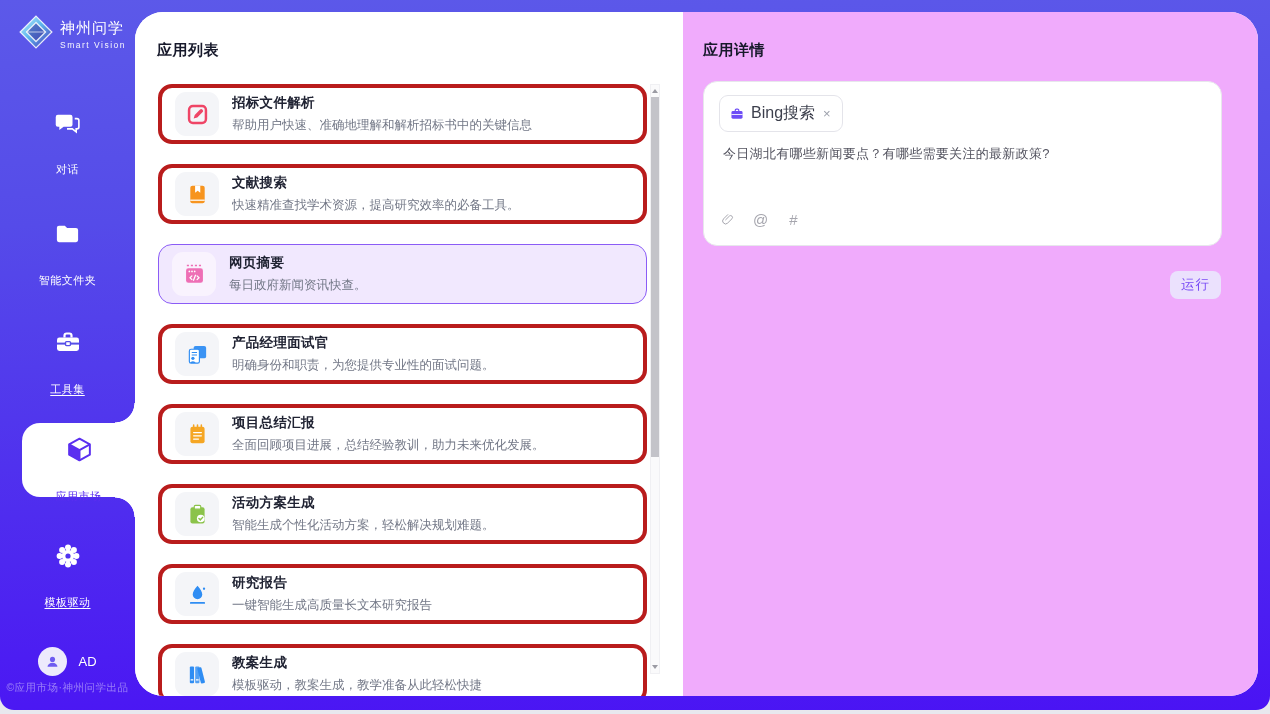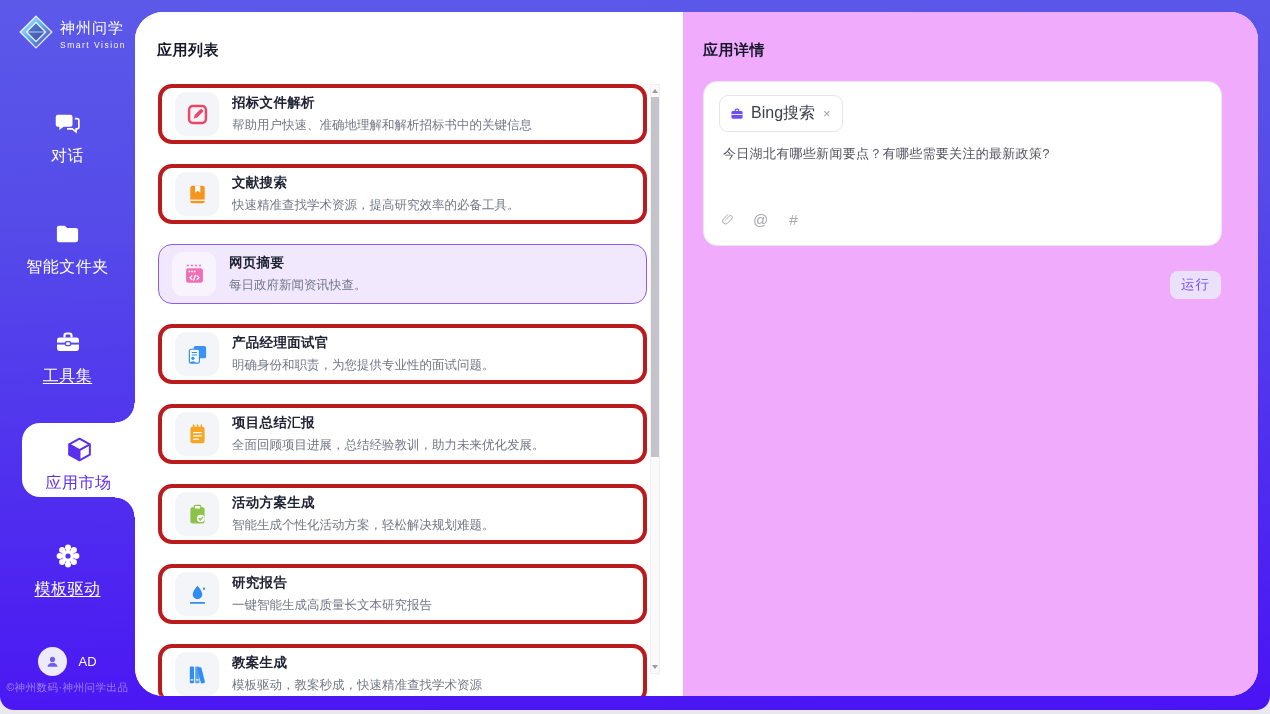--- a/index.html
+++ b/index.html
@@ -6,21 +6,21 @@
   html,body { width:1270px; height:714px; font-family:"Liberation Sans","DejaVu Sans",sans-serif; background:#e8e8ee; overflow:hidden; }
   .frame { position:absolute; left:0; top:0; right:0; bottom:4px; background:linear-gradient(178deg,#5c59e9 0%,#554be9 30%,#4a13f4 100%); border-radius:0 0 14px 14px; }
 
   
   .sidebar { position:absolute; left:0; top:0; bottom:4px; width:135px; color:#fff; }
   .logo { position:absolute; left:18px; top:14px; display:flex; align-items:center; gap:6px; }
   .logo-text .t1 { font-size:15px; font-weight:normal; letter-spacing:1px; }
   .logo-text .t2 { font-size:8.5px; letter-spacing:1.5px; margin-top:2px; opacity:.95; }
   .nav-item { position:absolute; left:0; width:135px; text-align:center; color:#fff; }
   .nav-item .nav-ico { display:inline-block; width:27px; height:27px; }
-  .nav-item .nav-label { display:block; font-size:16px; margin-top:5px; letter-spacing:.5px; }
+  .nav-item .nav-label { display:block; font-size:11px; margin-top:21px; letter-spacing:.5px; }
   .nav-item.underline .nav-label { text-decoration:underline; text-underline-offset:2px; }
   .nav-item:nth-child(1){ top:110px; } .nav-item:nth-child(2){ top:221px; }
   .nav-item:nth-child(3){ top:329px; } .nav-item:nth-child(5){ top:542px; }
   .nav-item.active { top:423px; height:74px; left:22px; width:113px; background:#fff; border-radius:18px 0 0 18px; color:#5b2ff0; padding-top:12px; }
   .nav-item.active::before { content:""; position:absolute; right:0; top:-20px; width:20px; height:20px;
       background:radial-gradient(circle 20px at 0 0, rgba(0,0,0,0) 19px, #fff 19.7px); }
   .nav-item.active::after { content:""; position:absolute; right:0; bottom:-20px; width:20px; height:20px;
       background:radial-gradient(circle 20px at 0 100%, rgba(0,0,0,0) 19px, #fff 19.7px); }
   .user-row { position:absolute; top:647px; left:0; width:135px; display:flex; align-items:center; justify-content:center; gap:11px; }
   .avatar { width:29px; height:29px; border-radius:50%; background:#edeafc; display:flex; align-items:center; justify-content:center; }
@@ -126,21 +126,21 @@
 
   <div class="user-row">
     <span class="avatar">
       <svg width="17" height="17" viewBox="0 0 24 24">
         <circle cx="12" cy="9" r="3.6" fill="#6e5bf0"></circle>
         <path d="M5 19.5 a7 5.6 0 0 1 14 0 z" fill="#6e5bf0"></path>
       </svg>
     </span>
     <span class="user-name">AD</span>
   </div>
-  <div class="side-footer">©神州数码·神州问学出品</div>
+  <div class="side-footer">©应用市场·神州问学出品</div>
 </div>
 
 <div class="content">
   <section class="list-panel">
     <h1 class="panel-title">应用列表</h1>
     <div class="cards" id="app-cards">
         <div class="app-card">
           <span class="tile" style="color:#ef4566">
             <svg viewBox="0 0 24 24">
               <rect x="3.2" y="3.2" width="17.6" height="17.6" rx="4" fill="none" stroke="currentColor" stroke-width="2.6"></rect>
@@ -240,21 +240,21 @@
           <span class="tile" style="color:#2f8df3">
             <svg viewBox="0 0 24 24">
               <rect x="4" y="3.6" width="4.4" height="17.6" rx="1" fill="currentColor"></rect>
               <rect x="9.6" y="3.6" width="4.4" height="17.6" rx="1" fill="currentColor" opacity=".82"></rect>
               <rect x="13.6" y="4.4" width="4.4" height="17" rx="1" transform="rotate(-14 15.8 12.9)" fill="currentColor"></rect>
               <path d="M4.8 17.6 h2.8 M10.4 17.6 h2.8" stroke="#fff" stroke-width="1.2"></path>
             </svg>
           </span>
           <span class="app-meta">
             <span class="app-name" style="display:block">教案生成</span>
-            <span class="app-desc" style="display:block">模板驱动，教案秒成，快速精准查找学术资源</span>
+            <span class="app-desc" style="display:block">模板驱动，教案生成，教学准备从此轻松快捷</span>
           </span>
         </div>
       </div>
     <div class="scrollbar">
       <span class="sb-arrow up">
           <span class="tri-up"></span>
         </span>
       <span class="sb-thumb"></span>
       <span class="sb-arrow down">
           <span class="tri-down"></span>

